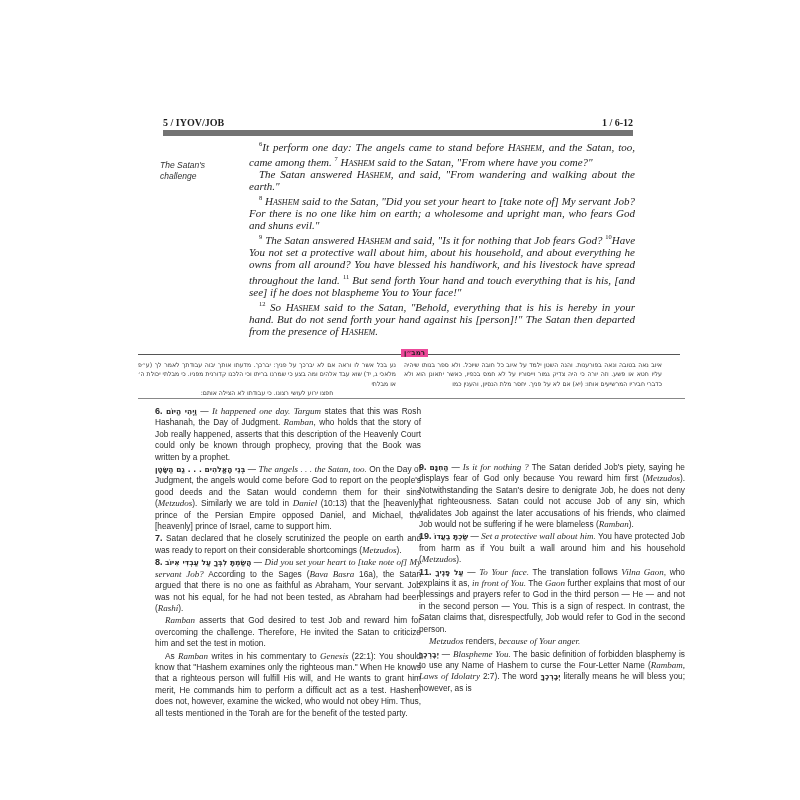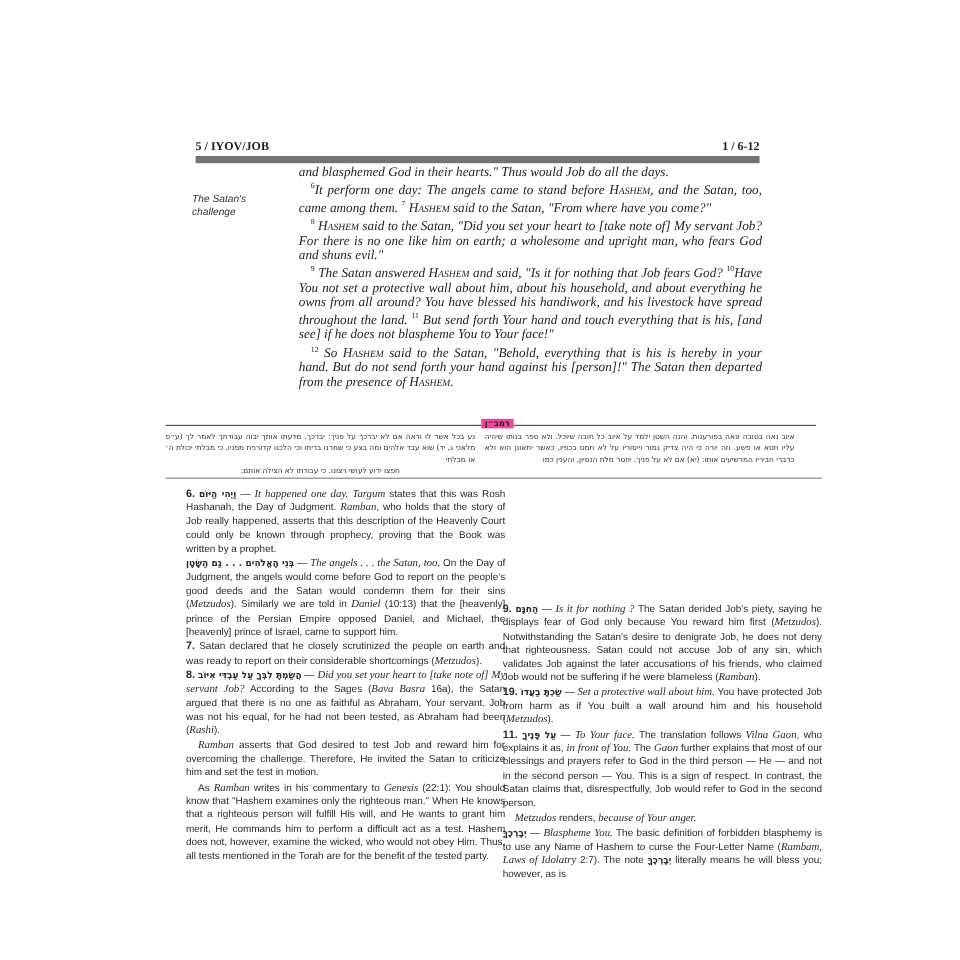--- a/index.html
+++ b/index.html
@@ -17,21 +17,21 @@
   .ramban { position:absolute; left:138px; top:354px; width:542px; }
   .ramban-rule { position:absolute; left:0; top:0; width:542px; height:0; border-top:1px solid #555; }
   .ramban-title { position:absolute; left:263px; top:-5px; background:#ec4899; padding:0 3px; font-family:"DejaVu Sans", sans-serif; font-size:7px; font-weight:bold; direction:rtl; }
   .ramban-col { position:absolute; top:6px; width:258px; direction:rtl; text-align:justify; font-family:"DejaVu Sans", sans-serif; font-size:6.2px; line-height:9.4px; color:#333; }
   .ramban-col.right { left:266px; }
   .ramban-col.left { left:0; }
   .ramban-col .last { text-align:center; }
   .sep { position:absolute; left:138px; top:398px; width:547px; border-top:1px solid #888; }
   .comm { position:absolute; top:406px; width:266px; font-family:"Liberation Sans", sans-serif; font-size:8.3px; line-height:11.4px; text-align:justify; color:#2a2a2a; }
   .comm.c1 { left:138px;margin-left:17px; }
-  .comm.c2 { left:419px;margin-top:40px; }
+  .comm.c2 { left:419px; }
   .comm p { margin:0 0 1px 0; }
   .comm .ind { text-indent:10px; }
   .comm b.num { font-weight:bold; font-size:9px; }
   .comm i { font-family:"Liberation Serif", serif; font-size:9px; }
   .heb { font-family:"DejaVu Sans", sans-serif; font-weight:bold; font-size:7.5px; }
 </style>
 </head>
 <body>
 
 <div class="page">
@@ -40,22 +40,22 @@
     <span class="left">5 / IYOV/JOB</span>
     <span class="right">1 / 6-12</span>
   </div>
 
   <div class="margin-note">
     <div>The Satan's</div>
     <div>challenge</div>
   </div>
 
   <div class="verses">
-    <p><span>and blasphemed God in their hearts." Thus would Job do all the days.</span></p>
     <p class="indent"><sup>6</sup><span>It perform one day: The angels came to stand before </span><span class="sc">Hashem</span><span>, and the Satan, too, came among them.</span> <sup>7</sup> <span class="sc">Hashem</span><span> said to the Satan, "From where have you come?"</span></p>
+    <p class="indent"><span>The Satan answered </span><span class="sc">Hashem</span><span>, and said, "From wandering and walking about the earth."</span></p>
     <p class="indent"><sup>8</sup> <span class="sc">Hashem</span><span> said to the Satan, "Did you set your heart to [take note of] My servant Job? For there is no one like him on earth; a wholesome and upright man, who fears God and shuns evil."</span></p>
     <p class="indent"><sup>9</sup> <span>The Satan answered </span><span class="sc">Hashem</span><span> and said, "Is it for nothing that Job fears God?</span> <sup>10</sup><span>Have You not set a protective wall about him, about his household, and about everything he owns from all around? You have blessed his handiwork, and his livestock have spread throughout the land.</span> <sup>11</sup> <span>But send forth Your hand and touch everything that is his, [and see] if he does not blaspheme You to Your face!"</span></p>
     <p class="indent"><sup>12</sup> <span>So </span><span class="sc">Hashem</span><span> said to the Satan, "Behold, everything that is his is hereby in your hand. But do not send forth your hand against his [person]!" The Satan then departed from the presence of </span><span class="sc">Hashem</span><span>.</span></p>
   </div>
 
   <div class="ramban">
     <div class="ramban-rule"></div>
     <div class="ramban-title">רמב״ן</div>
     <div class="ramban-col right"><span>איוב נאה בטובה ונאה בפורענות. והנה השטן ילמד על איוב כל חובה שיוכל. ולא ספר בנותו שיהיה עליו חטא או פשע. וזה יורה כי היה צדיק גמור וייסוריו על לא חמס בכפיו, כאשר יתאונן הוא ולא כדברי חביריו המרשיעים אותו: (יא) אם לא על פניך. יחסר מלת הנסיון, והענין כמו</span></div>
     <div class="ramban-col left"><span>נע בכל אשר לו וראה אם לא יברכך על פניך: יברכך. מדעתו אותך יבוה עבודתך לאמר לך (ע״פ מלאכי ג, יד) שוא עבד אלהים ומה בצע כי שמרנו בריתו וכי הלכנו קדורנית מפניו. כי מבלתי יכולת ה׳ או מבלתי</span><div class="last">חפצו ירוע לעושי רצונו. כי עבודתו לא הצילה אותם:</div></div>
@@ -73,20 +73,20 @@
   </div>
 
   <div class="comm c2" style="top:346px;">
   </div>
 
   <div class="comm c2" style="top:462px;">
     <p><b class="num">9.</b> <span class="heb">הַחִנָּם</span><span> — </span><i>Is it for nothing ?</i><span> The Satan derided Job's piety, saying he displays fear of God only because You reward him first (</span><i>Metzudos</i><span>). Notwithstanding the Satan's desire to denigrate Job, he does not deny that righteousness. Satan could not accuse Job of any sin, which validates Job against the later accusations of his friends, who claimed Job would not be suffering if he were blameless (</span><i>Ramban</i><span>).</span></p>
     <p><b class="num">19.</b> <span class="heb">שַׂכְתָּ בַעֲדוֹ</span><span> — </span><i>Set a protective wall about him.</i><span> You have protected Job from harm as if You built a wall around him and his household (</span><i>Metzudos</i><span>).</span></p>
     <p><b class="num">11.</b> <span class="heb">עַל פָּנֶיךָ</span><span> — </span><i>To Your face.</i><span> The translation follows </span><i>Vilna Gaon</i><span>, who explains it as, </span><i>in front of You.</i><span> The </span><i>Gaon</i><span> further explains that most of our blessings and prayers refer to God in the third person — He — and not in the second person — You. This is a sign of respect. In contrast, the Satan claims that, disrespectfully, Job would refer to God in the second person.</span></p>
     <p class="ind"><i>Metzudos</i><span> renders, </span><i>because of Your anger.</i></p>
-    <p><span class="heb">יְבָרְכֶךָּ</span><span> — </span><i>Blaspheme You.</i><span> The basic definition of forbidden blasphemy is to use any Name of Hashem to curse the Four-Letter Name (</span><i>Rambam, Laws of Idolatry</i><span> 2:7). The note </span><span class="heb">יְבָרְכֶךָּ</span><span> literally means he will bless you; however, as is</span></p>
+    <p><span class="heb">יְבָרְכֶךָּ</span><span> — </span><i>Blaspheme You.</i><span> The basic definition of forbidden blasphemy is to use any Name of Hashem to curse the Four-Letter Name (</span><i>Rambam, Laws of Idolatry</i><span> 2:7). The word </span><span class="heb">יְבָרְכֶךָּ</span><span> literally means he will bless you; however, as is</span></p>
   </div>
 
   <div class="comm c2" style="top:406px;">
     <p><span id="cont"></span></p>
   </div>
 
 </div>
 
 </body></html>

